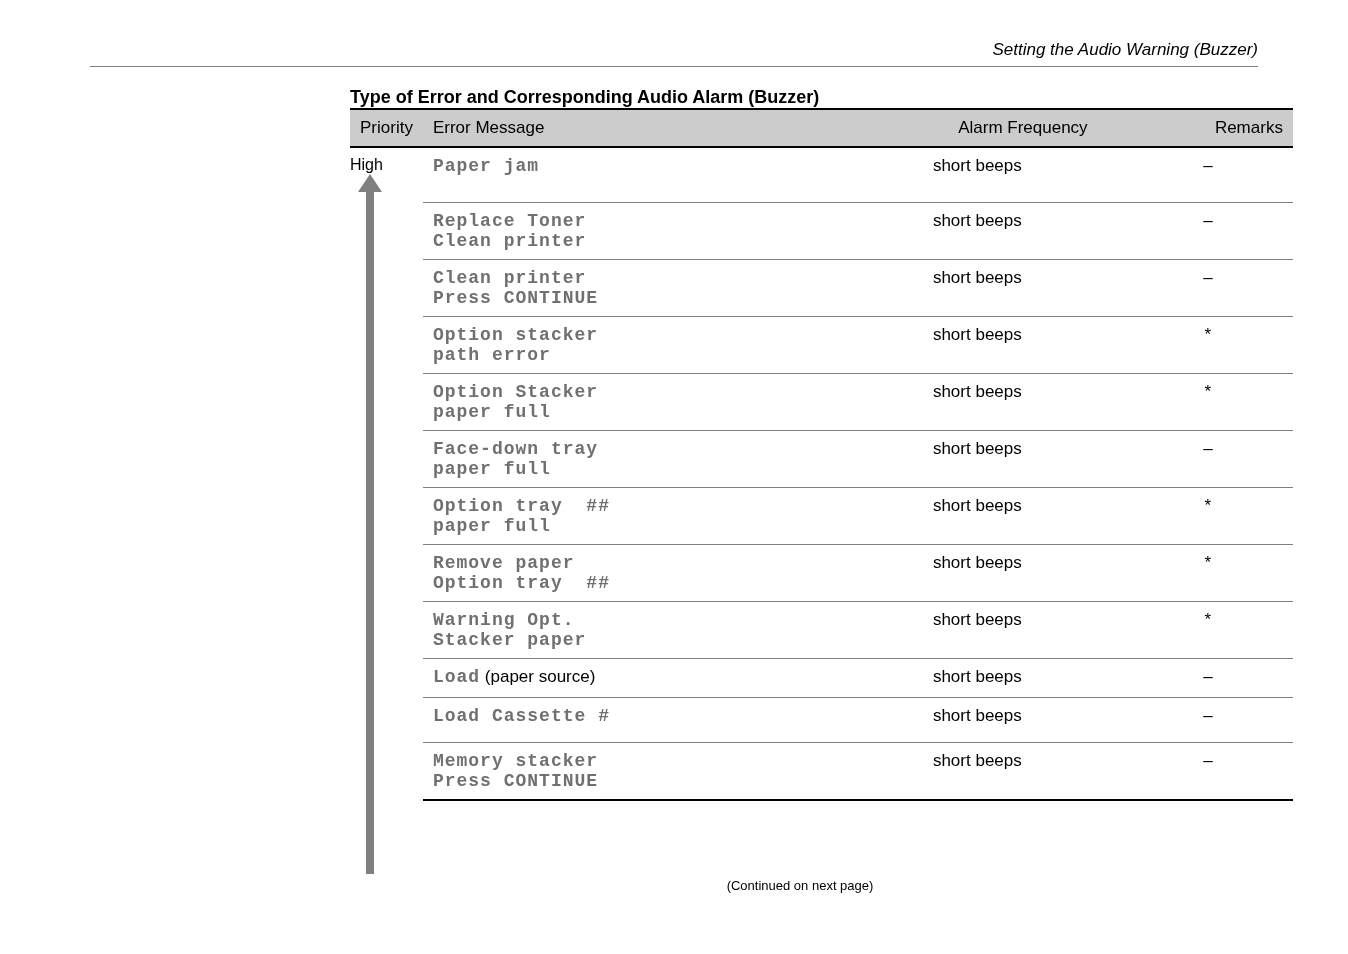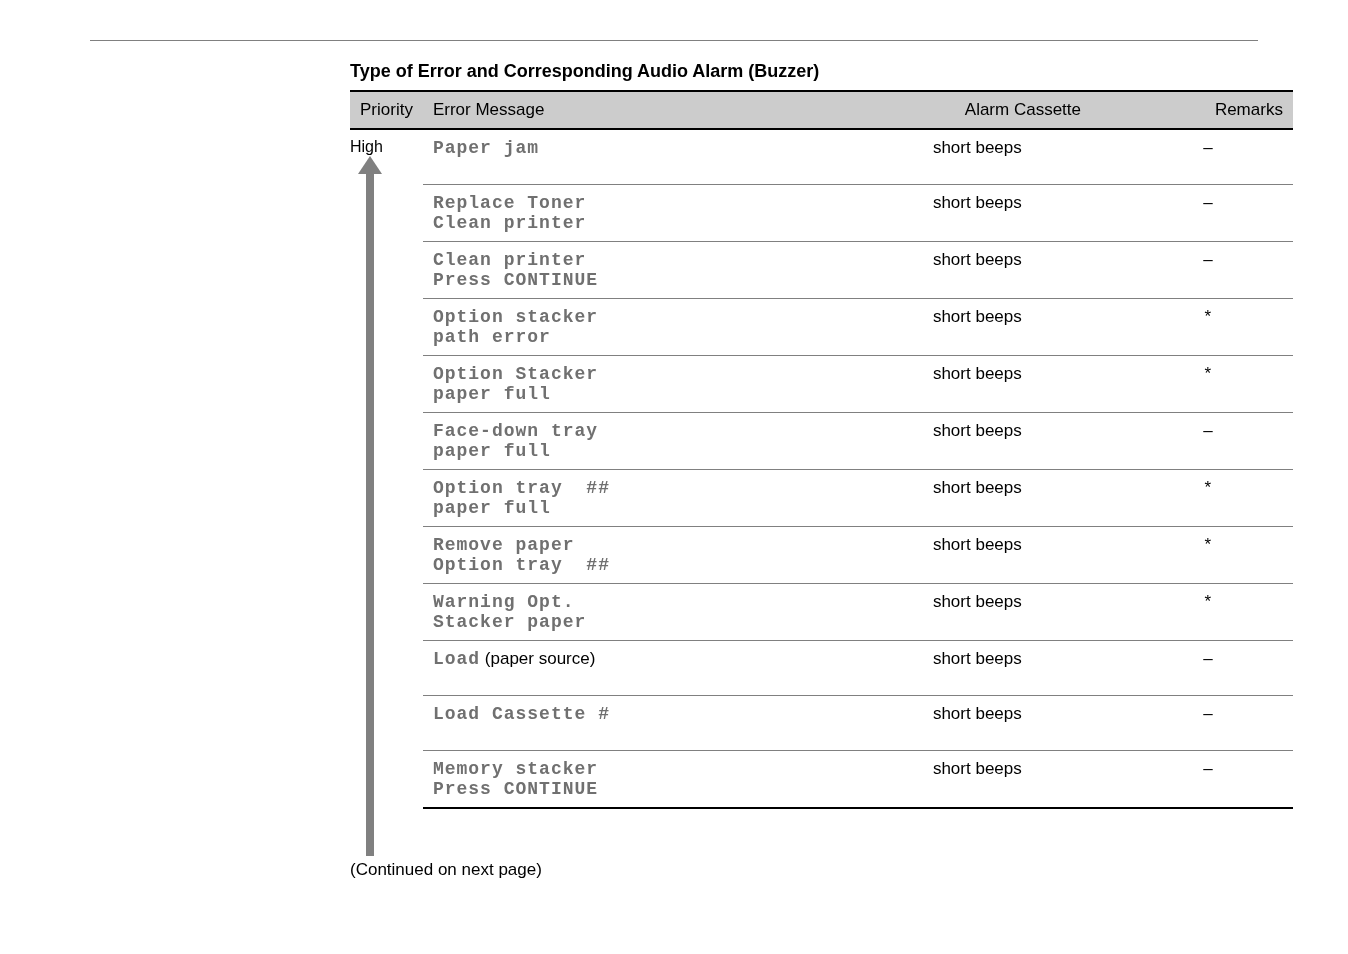--- a/index.html
+++ b/index.html
@@ -27,21 +27,20 @@
   }
   .title {
     font-weight: bold;
     font-size: 18px;
     margin-left: 260px;
   }
   table {
     border-collapse: collapse;
     margin-left: 260px;
     width: 900px;
-    margin-top: 8px;
   }
   thead th {
     background: #cccccc;
     font-weight: normal;
     font-size: 17px;
     text-align: left;
     padding: 8px 10px;
     border-top: 2px solid #000;
     border-bottom: 2px solid #000;
   }
@@ -95,39 +94,40 @@
     color: #707070;
     letter-spacing: 1px;
     white-space: pre;
   }
   .annotation {
     font-size: 17px;
   }
   .continued {
     margin-left: 260px;
     width: 900px;
-    text-align: left;
-    font-size: 17px;
+    text-align: center;
+    font-size: 13px;
     margin-top: 4px;
   }
 </style>
 </head>
 <body>
 
 <div class="page">
+  <div class="header-area">Setting the Audio Warning (Buzzer)</div>
   <hr class="header-rule">
 
   <div class="title">Type of Error and Corresponding Audio Alarm (Buzzer)</div>
 
   <table>
     <thead>
       <tr>
         <th class="col-priority">Priority</th>
         <th class="col-error">Error Message</th>
-        <th class="col-freq">Alarm Cassette</th>
+        <th class="col-freq">Alarm Frequency</th>
         <th class="col-remarks">Remarks</th>
       </tr>
     </thead>
     <tbody>
       <tr>
         <td class="priority-cell">
           <div class="priority-label">High</div>
           <svg class="arrow-svg" width="40" height="700" viewBox="0 0 40 700">
             <polygon points="20,0 32,18 8,18" fill="#808080"></polygon>
             <rect x="16" y="18" width="8" height="682" fill="#808080"></rect>
@@ -181,26 +181,26 @@
               <div class="cell-freq">short beeps</div>
               <div class="cell-remarks">*</div>
             </div>
             <div class="inner-row">
               <div class="cell-error"><span class="lcd-font">Warning Opt.
 Stacker paper</span></div>
               <div class="cell-freq">short beeps</div>
               <div class="cell-remarks">*</div>
             </div>
             <div class="inner-row">
-              <div class="cell-error" style="padding-bottom: 26px;"><span class="lcd-font">Load</span><span class="annotation"> (paper source)</span></div>
-              <div class="cell-freq">short beeps</div>
-              <div class="cell-remarks">–</div>
-            </div>
-            <div class="inner-row">
-              <div class="cell-error" style="padding-bottom: 26px;"><span class="lcd-font">Load Cassette #</span></div>
+              <div class="cell-error" style="padding-bottom: 10px;"><span class="lcd-font">Load</span><span class="annotation"> (paper source)</span></div>
+              <div class="cell-freq">short beeps</div>
+              <div class="cell-remarks">–</div>
+            </div>
+            <div class="inner-row">
+              <div class="cell-error" style="padding-bottom: 16px;"><span class="lcd-font">Load Cassette #</span></div>
               <div class="cell-freq">short beeps</div>
               <div class="cell-remarks">–</div>
             </div>
             <div class="inner-row last">
               <div class="cell-error"><span class="lcd-font">Memory stacker
 Press CONTINUE</span></div>
               <div class="cell-freq">short beeps</div>
               <div class="cell-remarks">–</div>
             </div>
           </td>

